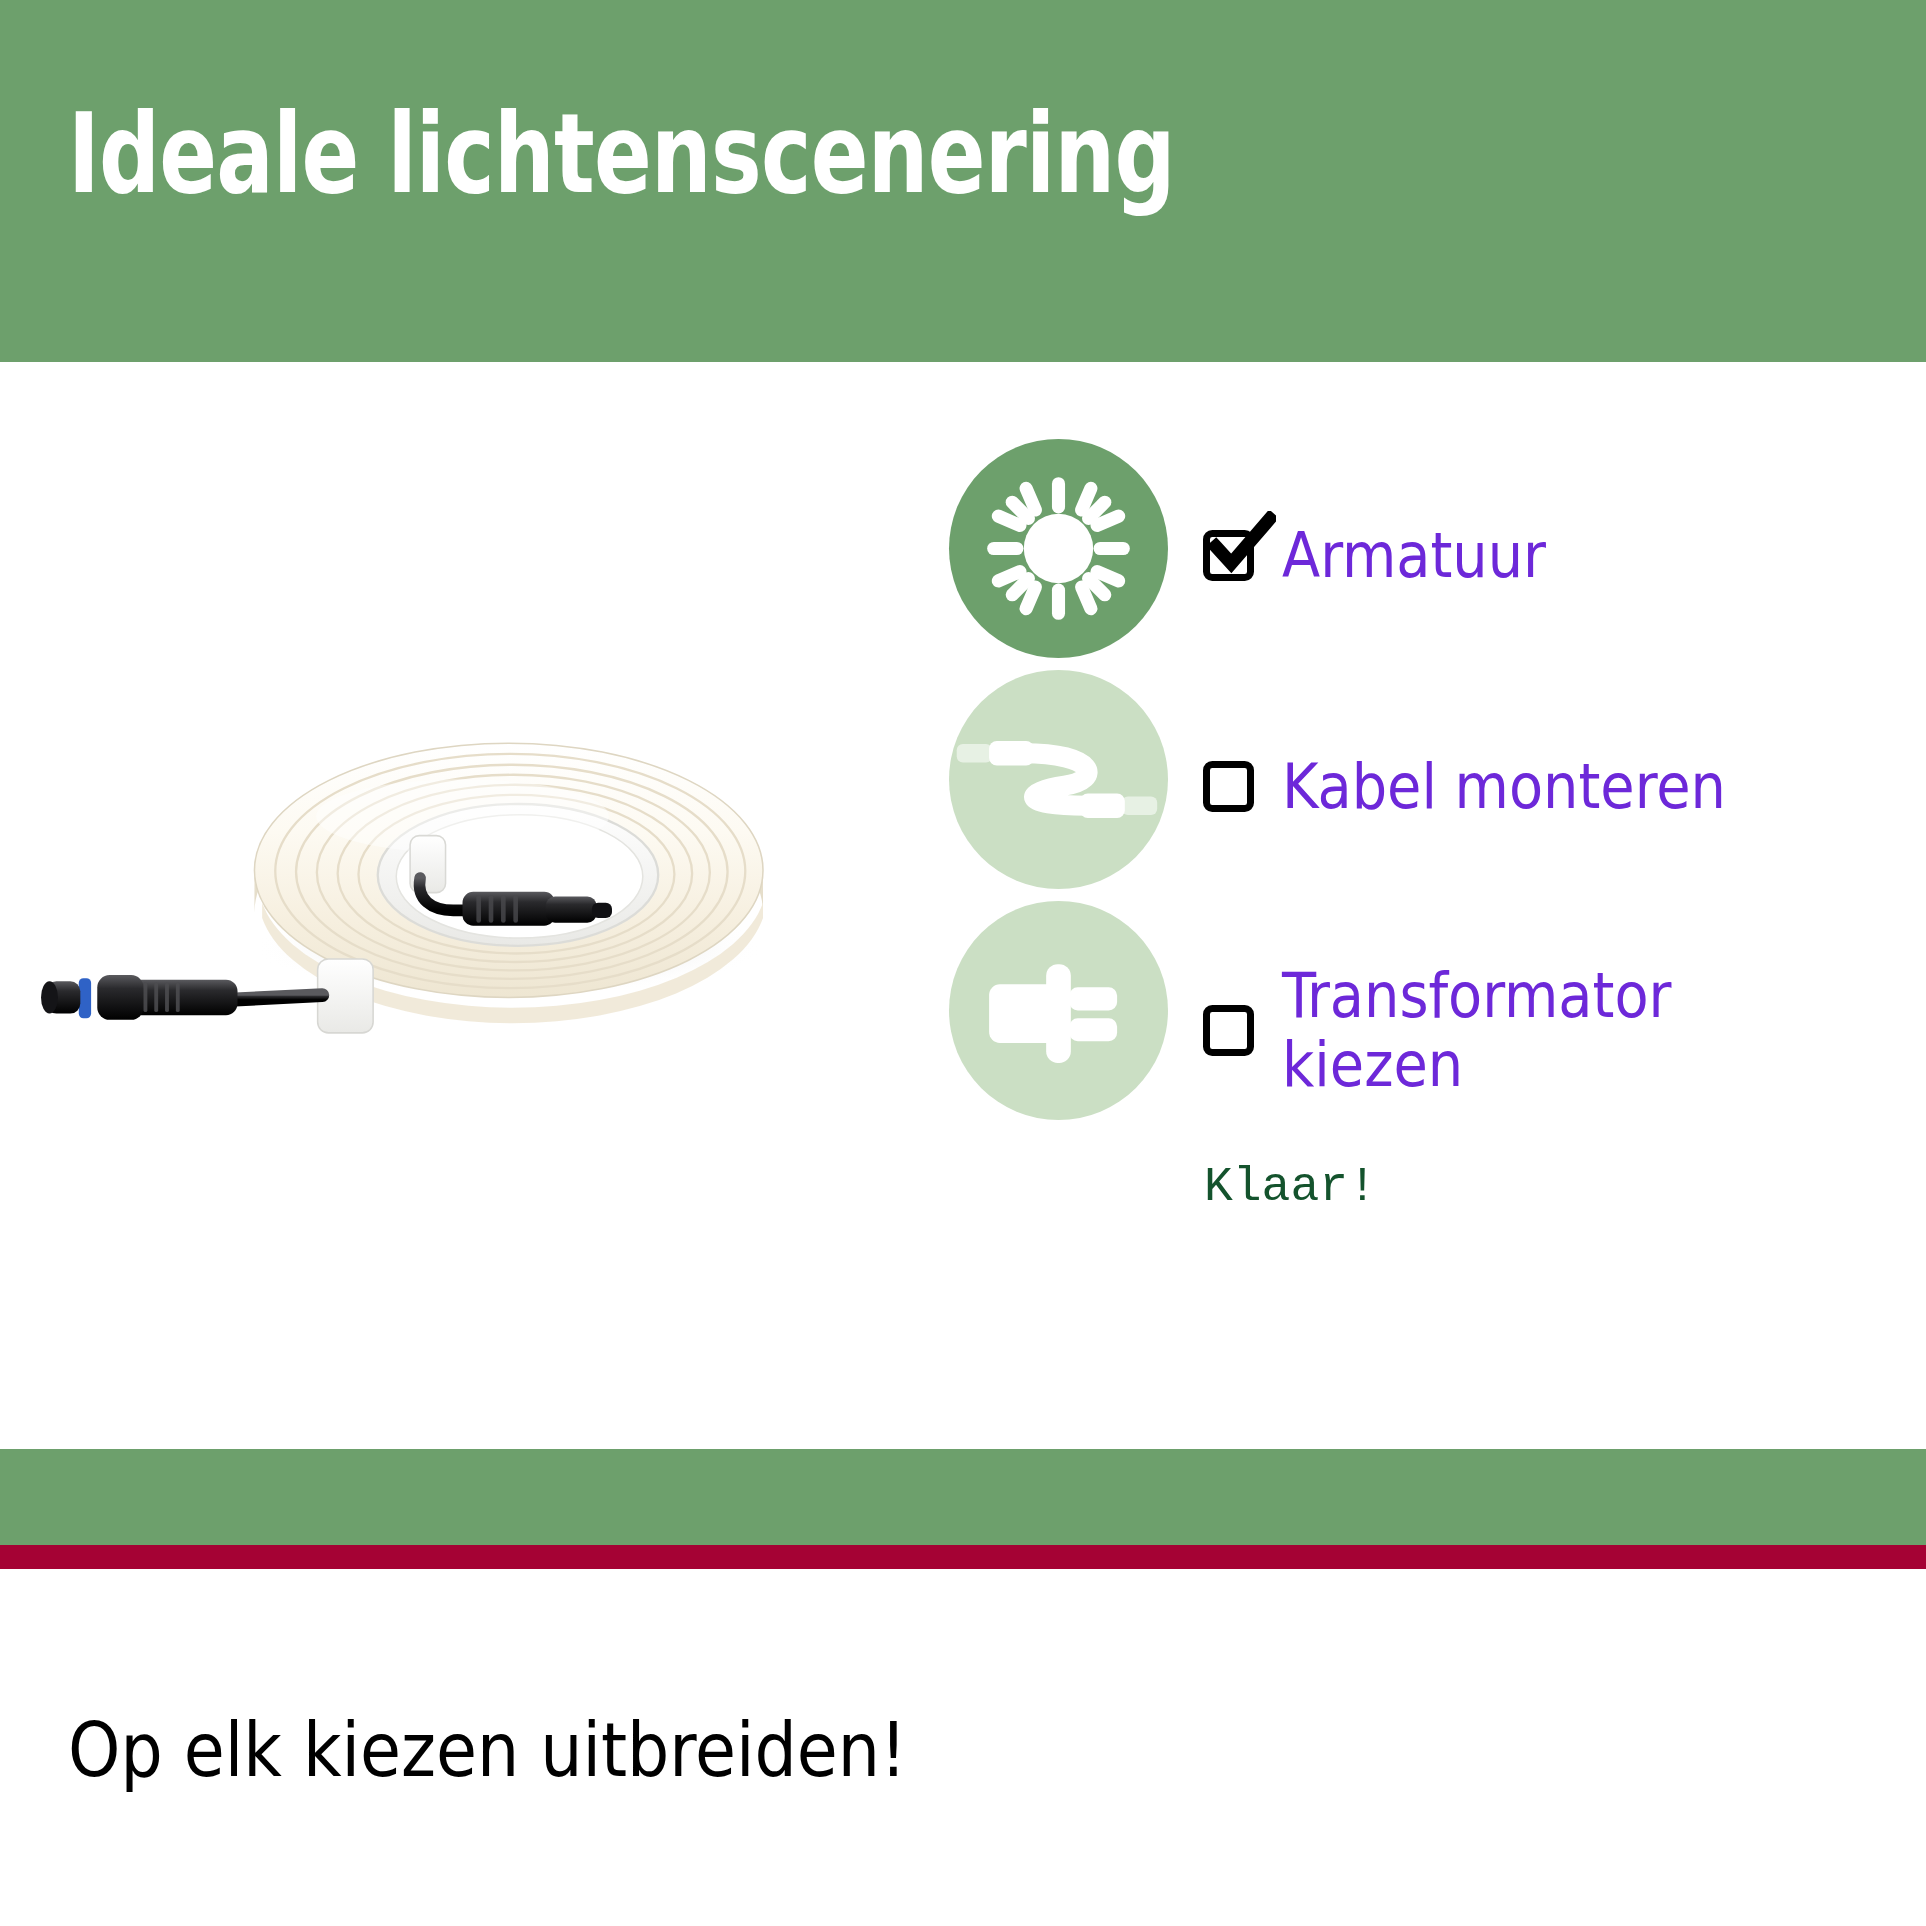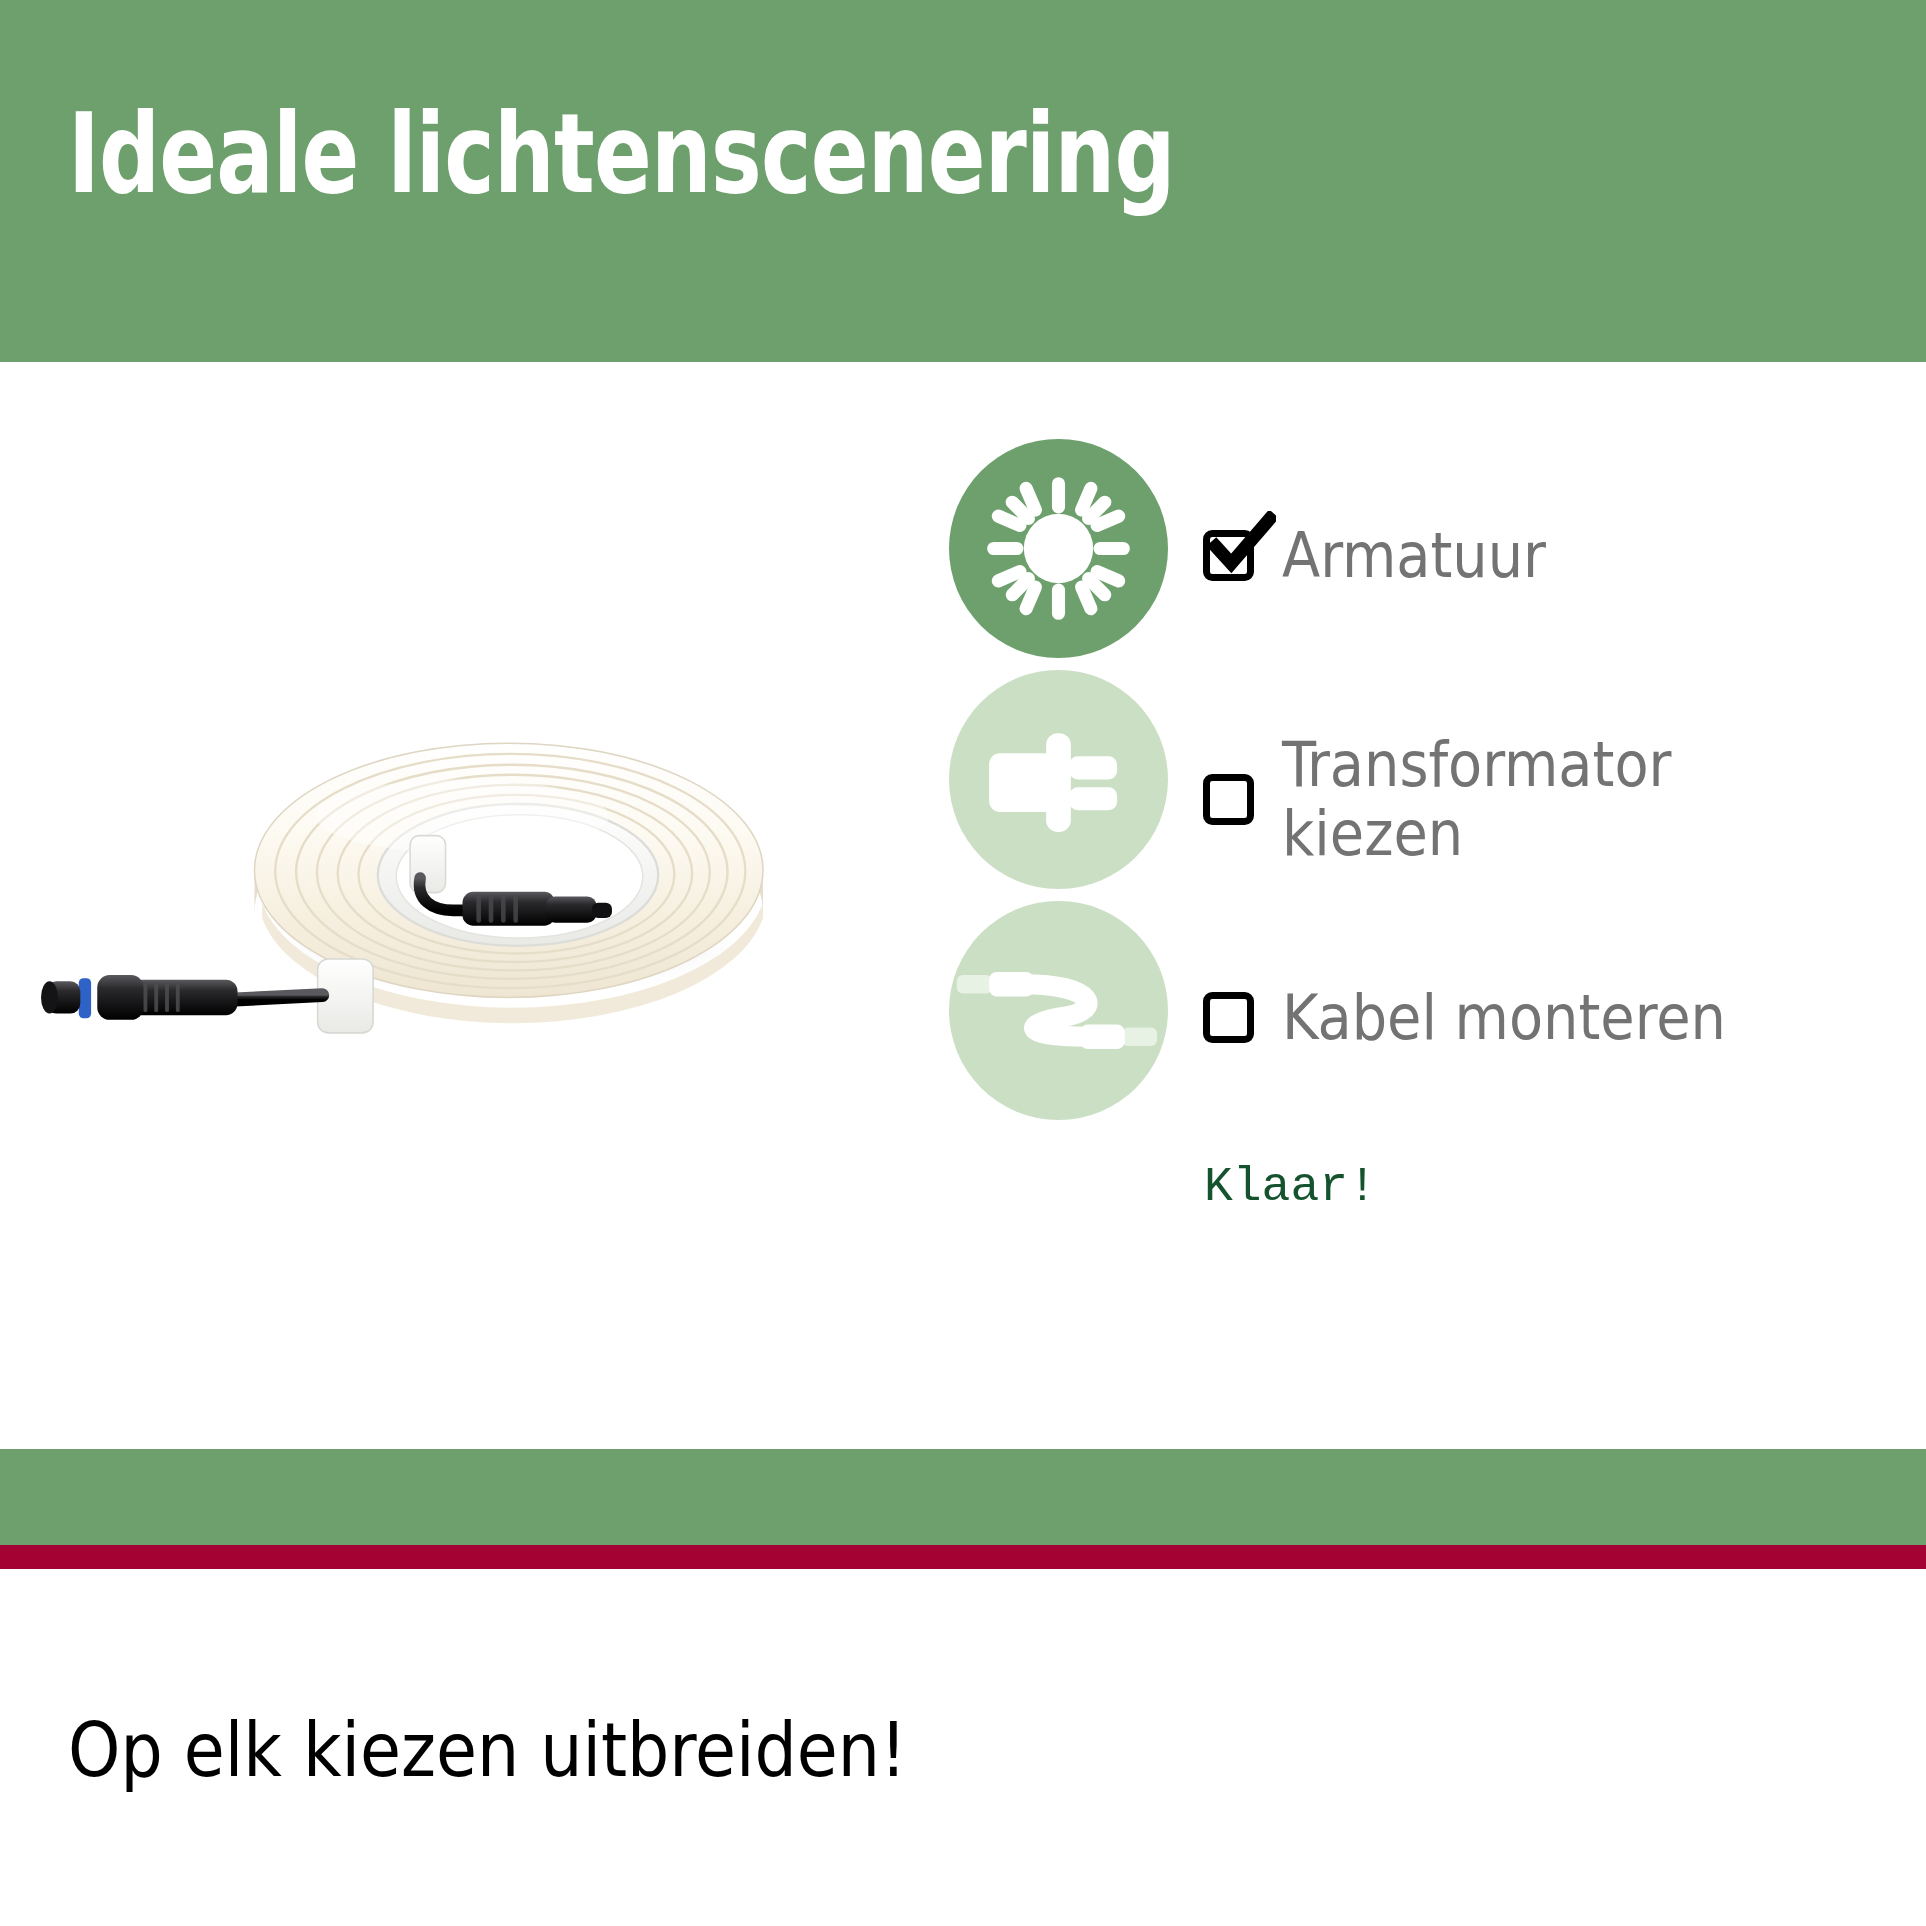--- a/index.html
+++ b/index.html
@@ -107,21 +107,21 @@
     left: -4.6px;
     top: -26px;
     width: 71px;
     height: 71px;
     pointer-events: none;
   }
   .step-text {
     font-family: "DejaVu Sans Condensed", "Liberation Sans Narrow", "Liberation Sans", sans-serif;
     font-size: 62px;
     line-height: 1.12;
-    color: #737373;
+    color: #6d28d9;
     white-space: pre-line;
     font-weight: 400;
   }
 
   .done-text {
     position: absolute;
     left: 1204px;
     top: 1207px;
     font-family: Liberation Mono, monospace;
     font-size: 48px;
@@ -290,49 +290,49 @@
               <path d="M 14 46 L 34 68 L 84 10" stroke="#000000" stroke-width="17" fill="none" stroke-linecap="square" stroke-linejoin="miter"></path>
             </svg>
           </div>
           <div class="step-text">Armatuur</div>
         </div>
       </div>
 
       <div class="step-row">
         <div class="step-icon-circle circle-inactive">
           <svg width="219" height="219" viewBox="0 0 284 284">
-            <rect x="52" y="108" width="96" height="76" rx="14" fill="#ffffff"></rect>
-            <rect x="126" y="82" width="32" height="128" rx="15" fill="#ffffff"></rect>
-            <rect x="156" y="112" width="62" height="30" rx="11" fill="#ffffff"></rect>
-            <rect x="156" y="152" width="62" height="30" rx="11" fill="#ffffff"></rect>
-          </svg>
-        </div>
-        <div class="step-label-wrap" style="top:60px;">
-          <div class="checkbox"></div>
-          <div class="step-text">Transformator
-kiezen</div>
-        </div>
-      </div>
-
-      <div class="step-row">
-        <div class="step-icon-circle circle-inactive">
-          <svg width="219" height="219" viewBox="0 0 284 284">
             <path d="M 96 108 C 190 108, 200 142, 150 150 C 96 158, 90 176, 178 176" stroke="#ffffff" stroke-width="26" fill="none" stroke-linecap="round"></path>
             <rect x="52" y="92" width="58" height="32" rx="10" fill="#ffffff"></rect>
             <rect x="10" y="96" width="46" height="24" rx="8" fill="#ffffff" opacity="0.55"></rect>
             <rect x="170" y="160" width="58" height="32" rx="10" fill="#ffffff"></rect>
             <rect x="224" y="164" width="46" height="24" rx="8" fill="#ffffff" opacity="0.55"></rect>
           </svg>
         </div>
         <div class="step-label-wrap" style="top:82px;">
           <div class="checkbox"></div>
           <div class="step-text">Kabel monteren</div>
         </div>
       </div>
 
+      <div class="step-row">
+        <div class="step-icon-circle circle-inactive">
+          <svg width="219" height="219" viewBox="0 0 284 284">
+            <rect x="52" y="108" width="96" height="76" rx="14" fill="#ffffff"></rect>
+            <rect x="126" y="82" width="32" height="128" rx="15" fill="#ffffff"></rect>
+            <rect x="156" y="112" width="62" height="30" rx="11" fill="#ffffff"></rect>
+            <rect x="156" y="152" width="62" height="30" rx="11" fill="#ffffff"></rect>
+          </svg>
+        </div>
+        <div class="step-label-wrap" style="top:60px;">
+          <div class="checkbox"></div>
+          <div class="step-text">Transformator
+kiezen</div>
+        </div>
+      </div>
+
     </div>
 
     <div class="done-text" style="position:absolute; left:1204px; top:798px;">Klaar!</div>
   </div>
 
   <div class="footer-green"></div>
   <div class="footer-red"></div>
   <div class="footer-white"></div>
   <div class="footer-text">Op elk kiezen uitbreiden!</div>
 

